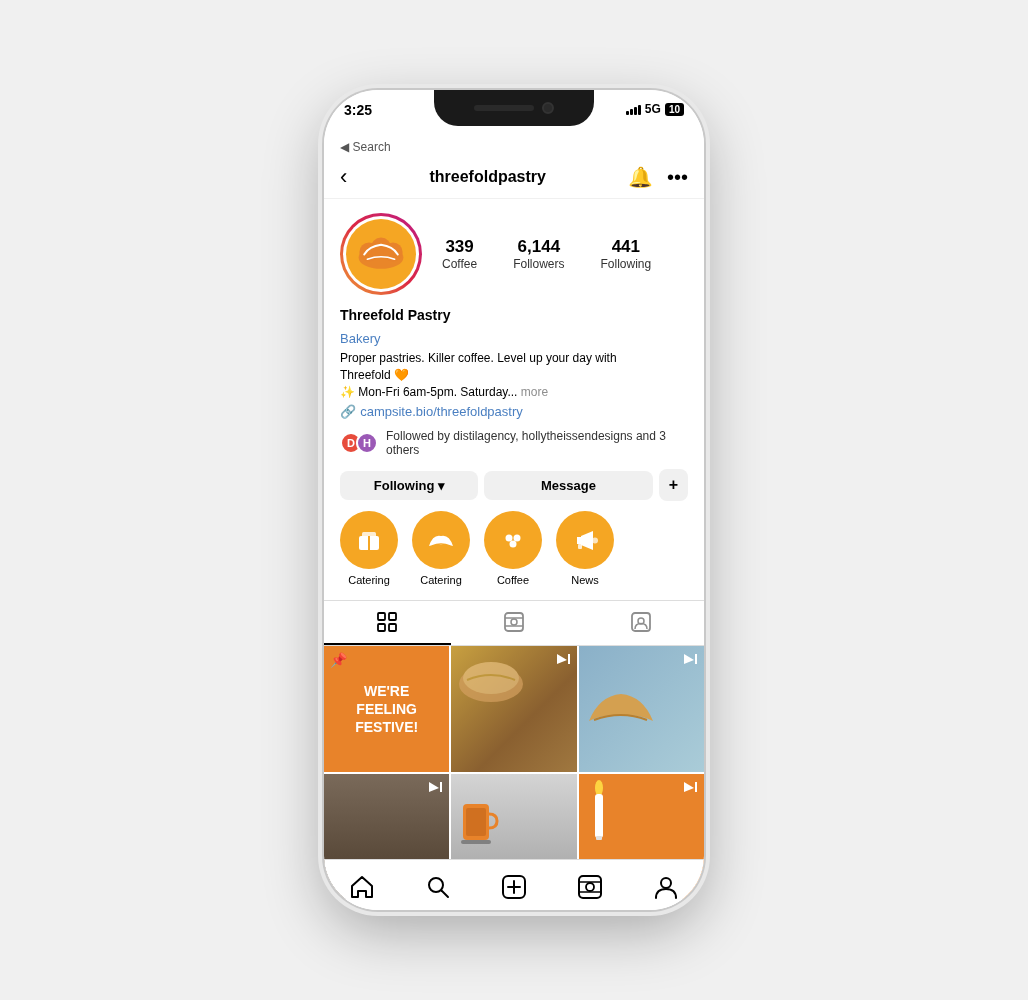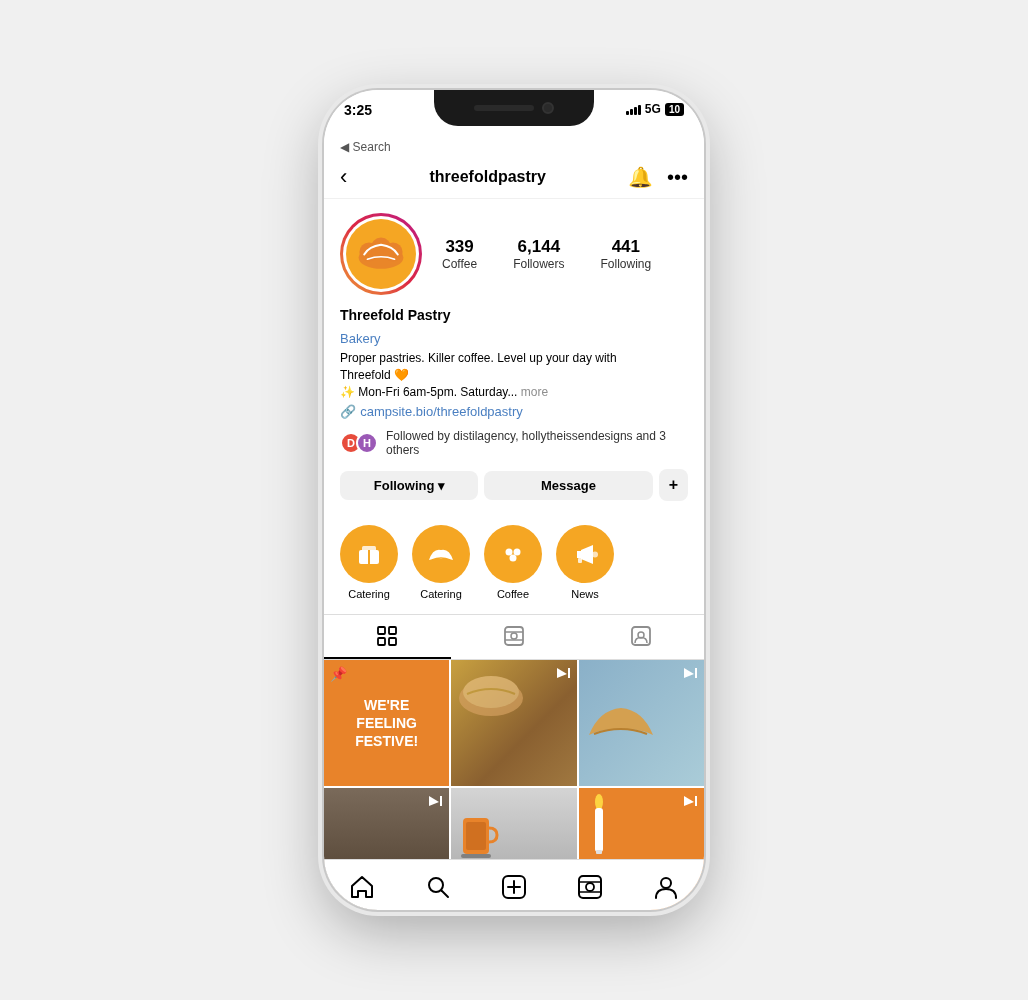--- a/index.html
+++ b/index.html
@@ -243,21 +243,20 @@
       color: #fff;
     }
     .followed-avatar:first-child { margin-left: 0; }
     .fa1 { background: #e74c3c; }
     .fa2 { background: #9b59b6; }
 
     
     .action-buttons {
       display: flex;
       gap: 6px;
-      margin-bottom: 14px;
       align-items: center;
     }
     .btn-following {
       flex: 1;
       background: #f0f0f0;
       border: none;
       border-radius: 8px;
       padding: 7px 12px;
       font-size: 13px;
       font-weight: 600;

